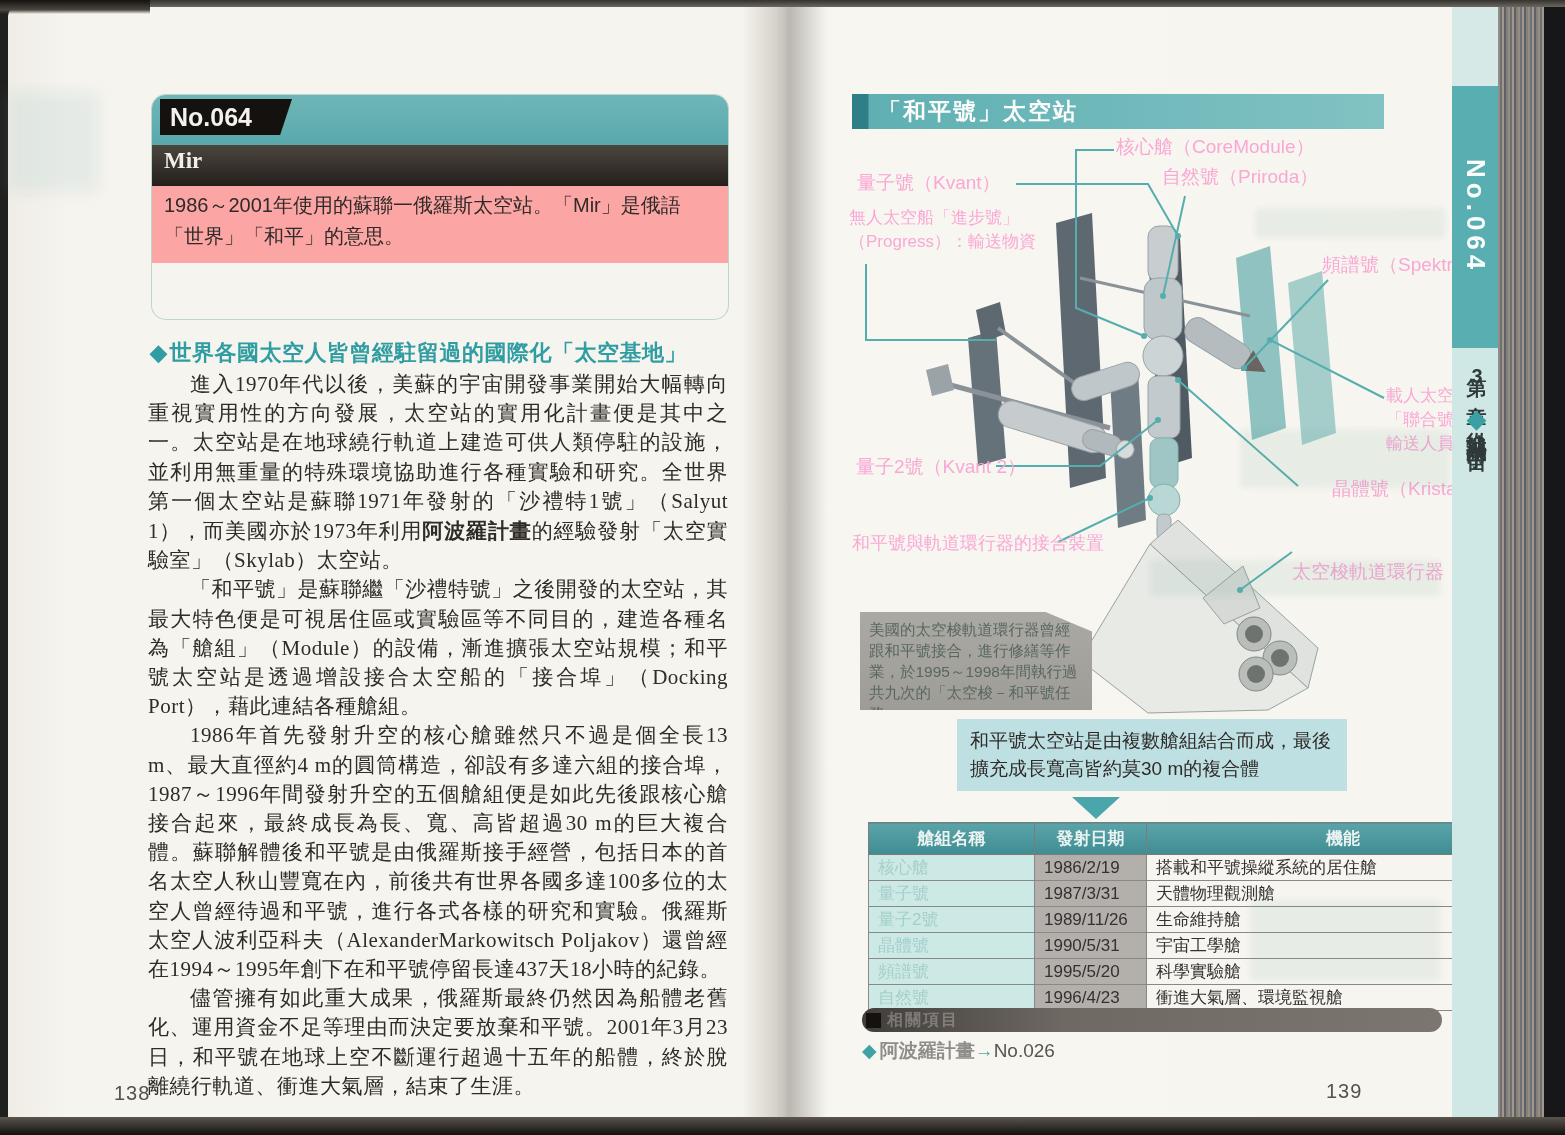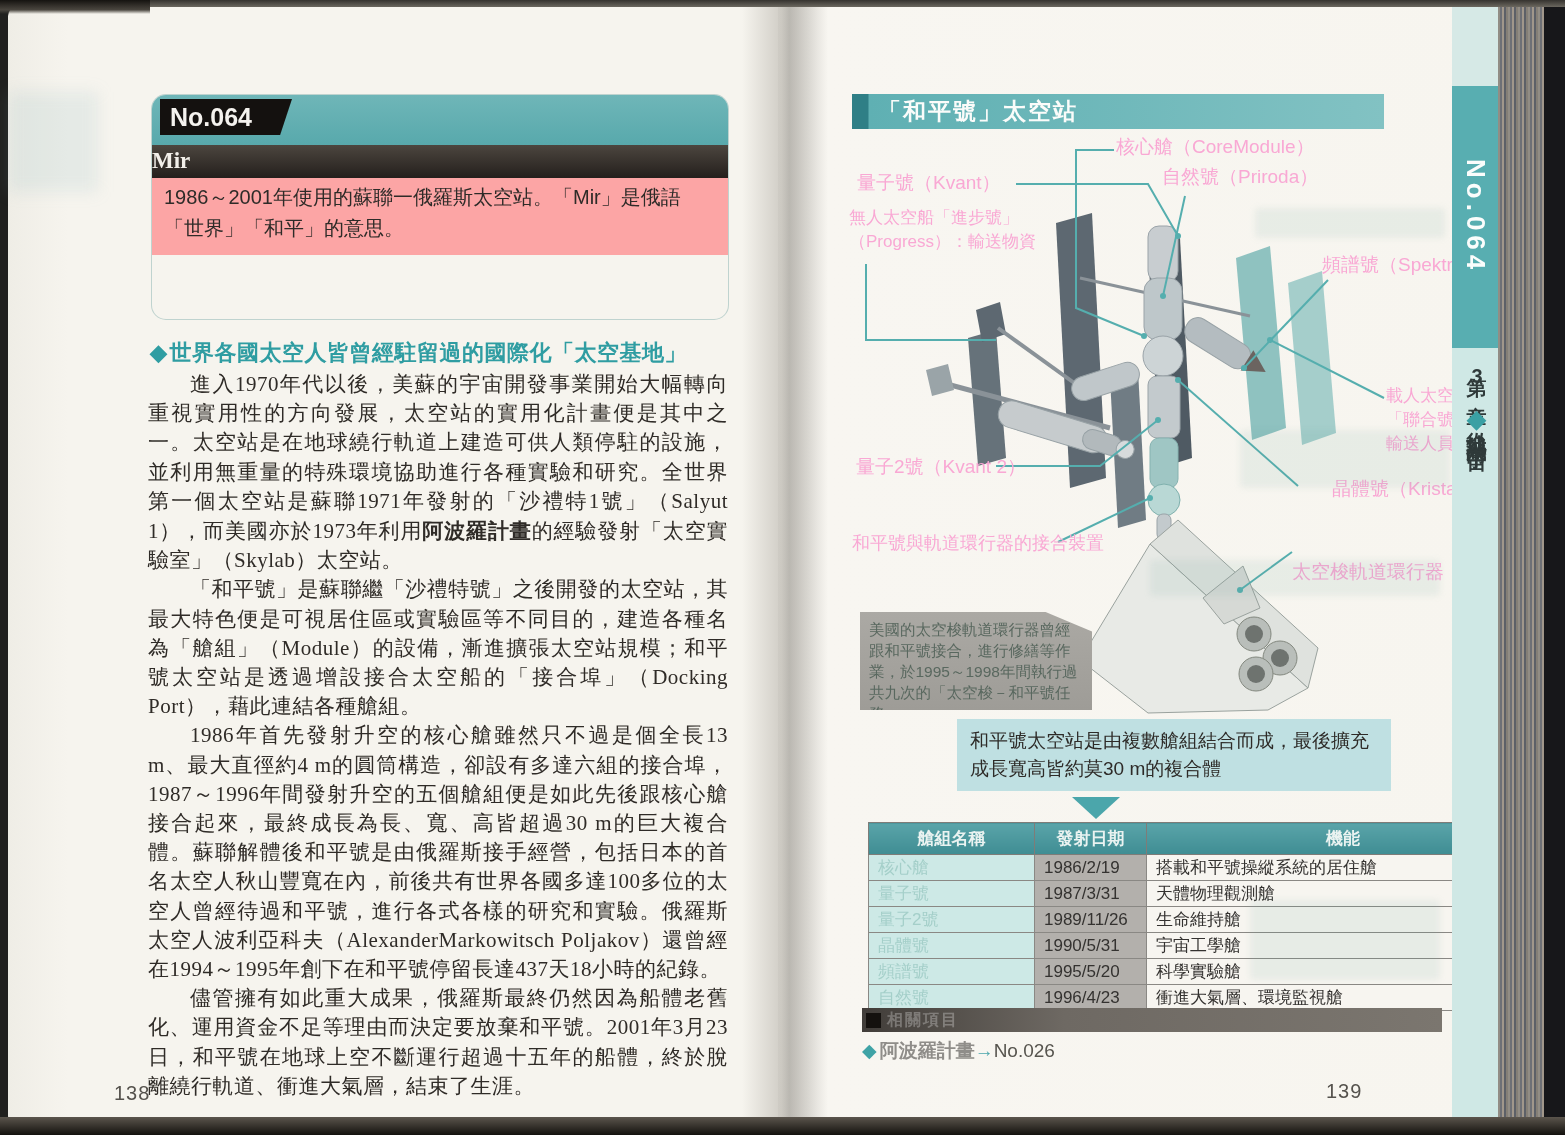--- a/index.html
+++ b/index.html
@@ -26,22 +26,22 @@
 
   
   #header-card{position:absolute;left:152px;top:95px;width:576px;height:224px;border-radius:14px;
                overflow:hidden;box-shadow:0 0 0 1px rgba(90,150,150,.35);}
   #hc-teal{height:50px;background:linear-gradient(180deg,#6fb6b8,#58a9ac);}
   #hc-badge{position:absolute;left:8px;top:4px;width:122px;height:36px;background:#14110f;
             color:#f4f2ee;font-weight:bold;font-size:25px;line-height:36px;padding-left:10px;
             clip-path:polygon(0 0,100% 0,91% 100%,0 100%);}
   #hc-title-area{height:72px;background:#f3f1ea;display:flex;align-items:center;}
   #hc-title{font-size:52px;font-weight:bold;color:#2b2825;letter-spacing:6px;padding-left:14px;line-height:1;}
-  #hc-mir{height:33px;background:linear-gradient(180deg,#4c463f,#241f1c);color:#f2efe9;
-          font-family:"Liberation Serif",serif;font-weight:bold;font-size:23px;line-height:32px;}
+  #hc-mir{height:41px;background:linear-gradient(180deg,#4c463f,#241f1c);color:#f2efe9;
+          font-family:"Liberation Serif",serif;font-weight:bold;font-size:23px;line-height:32px;padding-left:12px;}
   #hc-desc{height:69px;background:#fca5a5;color:#2e2b28;font-size:20px;line-height:31px;padding:4px 12px;}
 
   
   #section-heading{position:absolute;left:150px;top:338px;width:582px;color:#2f9da2;
                    font-weight:bold;font-size:22px;letter-spacing:.5px;}
   #section-heading .diamond{color:#2f9da2;margin-right:2px;}
   #body-text{position:absolute;left:148px;top:370px;width:580px;
              font-family:"Liberation Serif",serif;font-size:21px;line-height:29.2px;
              color:#2f2b27;text-align:justify;letter-spacing:.5px;}
   #body-text p{margin:0;text-indent:2em;}
@@ -67,37 +67,37 @@
   #lbl-spektr  {left:1322px;top:252px;}
   #lbl-soyuz   {left:1386px;top:384px;}
   #lbl-kvant2  {left:856px;top:454px;}
   #lbl-kristall{left:1332px;top:476px;}
   #lbl-docking {left:852px;top:531px;font-size:18px;}
   #lbl-shuttle {left:1292px;top:519px;margin-top:40px;}
 
   #callout-gray{position:absolute;left:860px;top:612px;width:232px;height:98px;box-sizing:border-box;
      background:linear-gradient(180deg,#aba9a4,#9e9c97);color:#59685f;font-size:15.5px;line-height:21px;
      padding:7px 9px;clip-path:polygon(0 0,80% 0,100% 20%,100% 100%,0 100%);}
-  #callout-teal{position:absolute;left:957px;top:719px;width:434px;height:72px;box-sizing:border-box;
+  #callout-teal{position:absolute;left:957px;top:719px;width:390px;height:72px;box-sizing:border-box;
      background:#bfe0e2;color:#2e2b28;font-size:19px;line-height:28px;padding:8px 13px;}
   #down-arrow{position:absolute;left:1072px;top:797px;width:0;height:0;
      border-left:24px solid transparent;border-right:24px solid transparent;border-top:22px solid #4ba6ab;}
 
   
   #mir-table{position:absolute;left:868px;top:822px;width:672px;border-collapse:collapse;
              font-size:17px;}
   #mir-table th{background:linear-gradient(180deg,#5aa4a9,#3f8d93);color:#eaf3f1;font-weight:bold;
                 height:29px;border:1px solid #7e7c78;}
   #mir-table td{height:25px;border:1px solid #8a8884;padding:0 0 0 9px;}
   #mir-table td.c1{background:#cde9e6;color:#a4cfc9;width:156px;}
   #mir-table td.c2{background:#b3b0ac;color:#343230;width:102px;}
   #mir-table td.c3{background:#f7f5f0;color:#343230;}
 
   #related-bar{position:absolute;left:862px;top:1008px;width:580px;height:24px;
-     background:linear-gradient(90deg,#413d39,#6e6963 35%,#7b766f);display:flex;align-items:center;}
+     background:linear-gradient(90deg,#413d39,#6e6963 35%,#7b766f);display:flex;align-items:center;border-radius:12px;}
   #related-bar .sq{width:15px;height:15px;background:#14110e;margin:0 6px 0 4px;}
   #related-bar .bar-label{color:rgba(255,255,255,.28);font-weight:bold;font-size:16px;letter-spacing:2px;}
   #related-line{position:absolute;left:862px;top:1038px;font-size:19px;}
   #related-line .diamond{color:#3fa3a6;margin-right:3px;}
   #related-line .item{color:#8f8d89;font-weight:bold;}
   #related-line .arrow{color:#4aa6ab;font-weight:bold;}
   #related-line .target{color:#57554f;}
 
   
   .ghost{position:absolute;background:rgba(100,155,150,.10);filter:blur(3px);border-radius:4px;}

